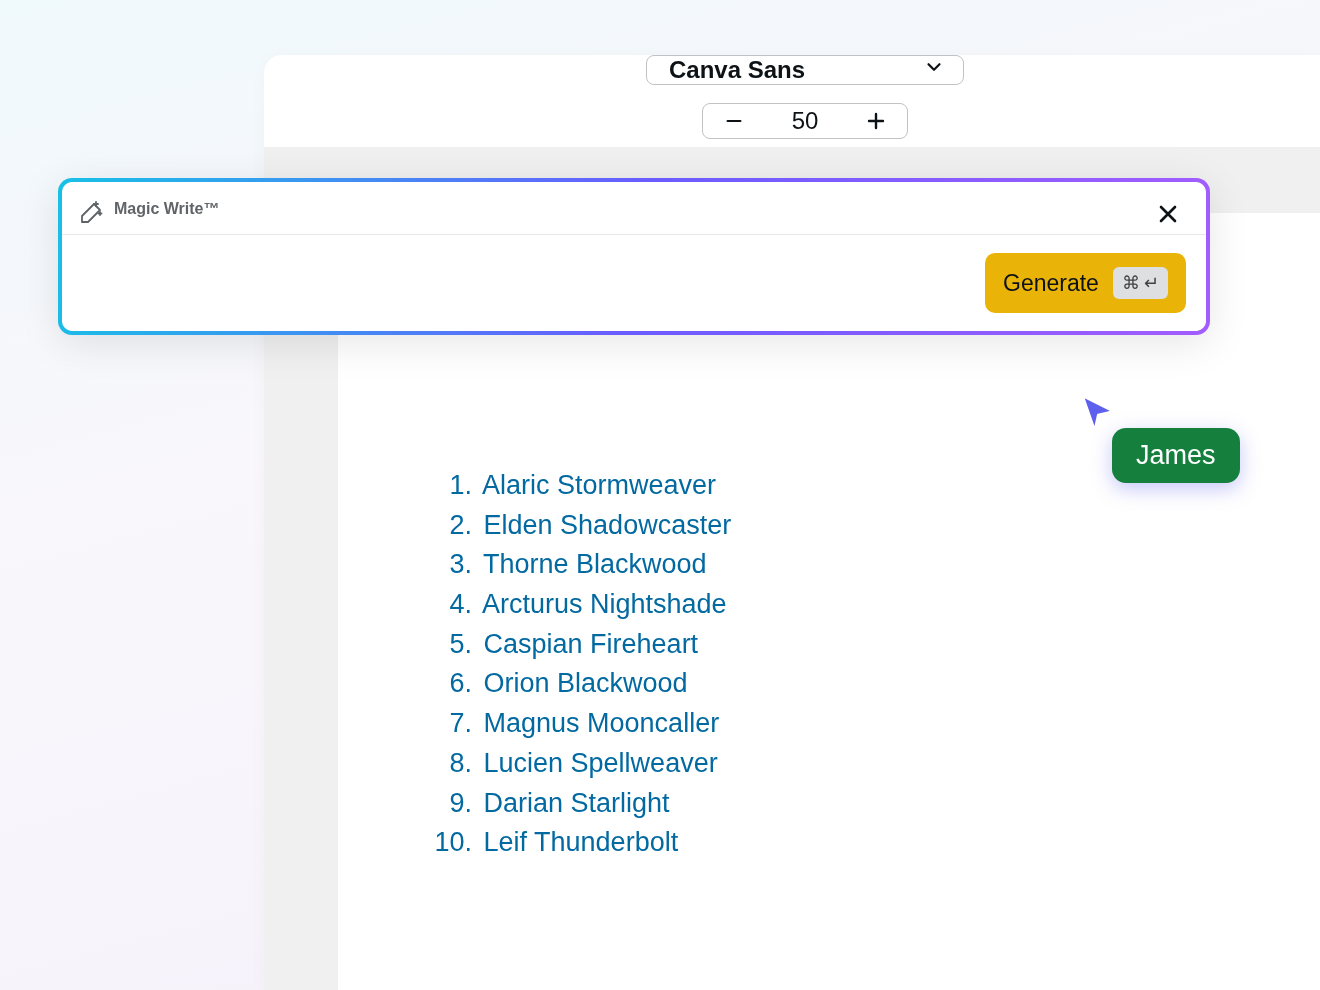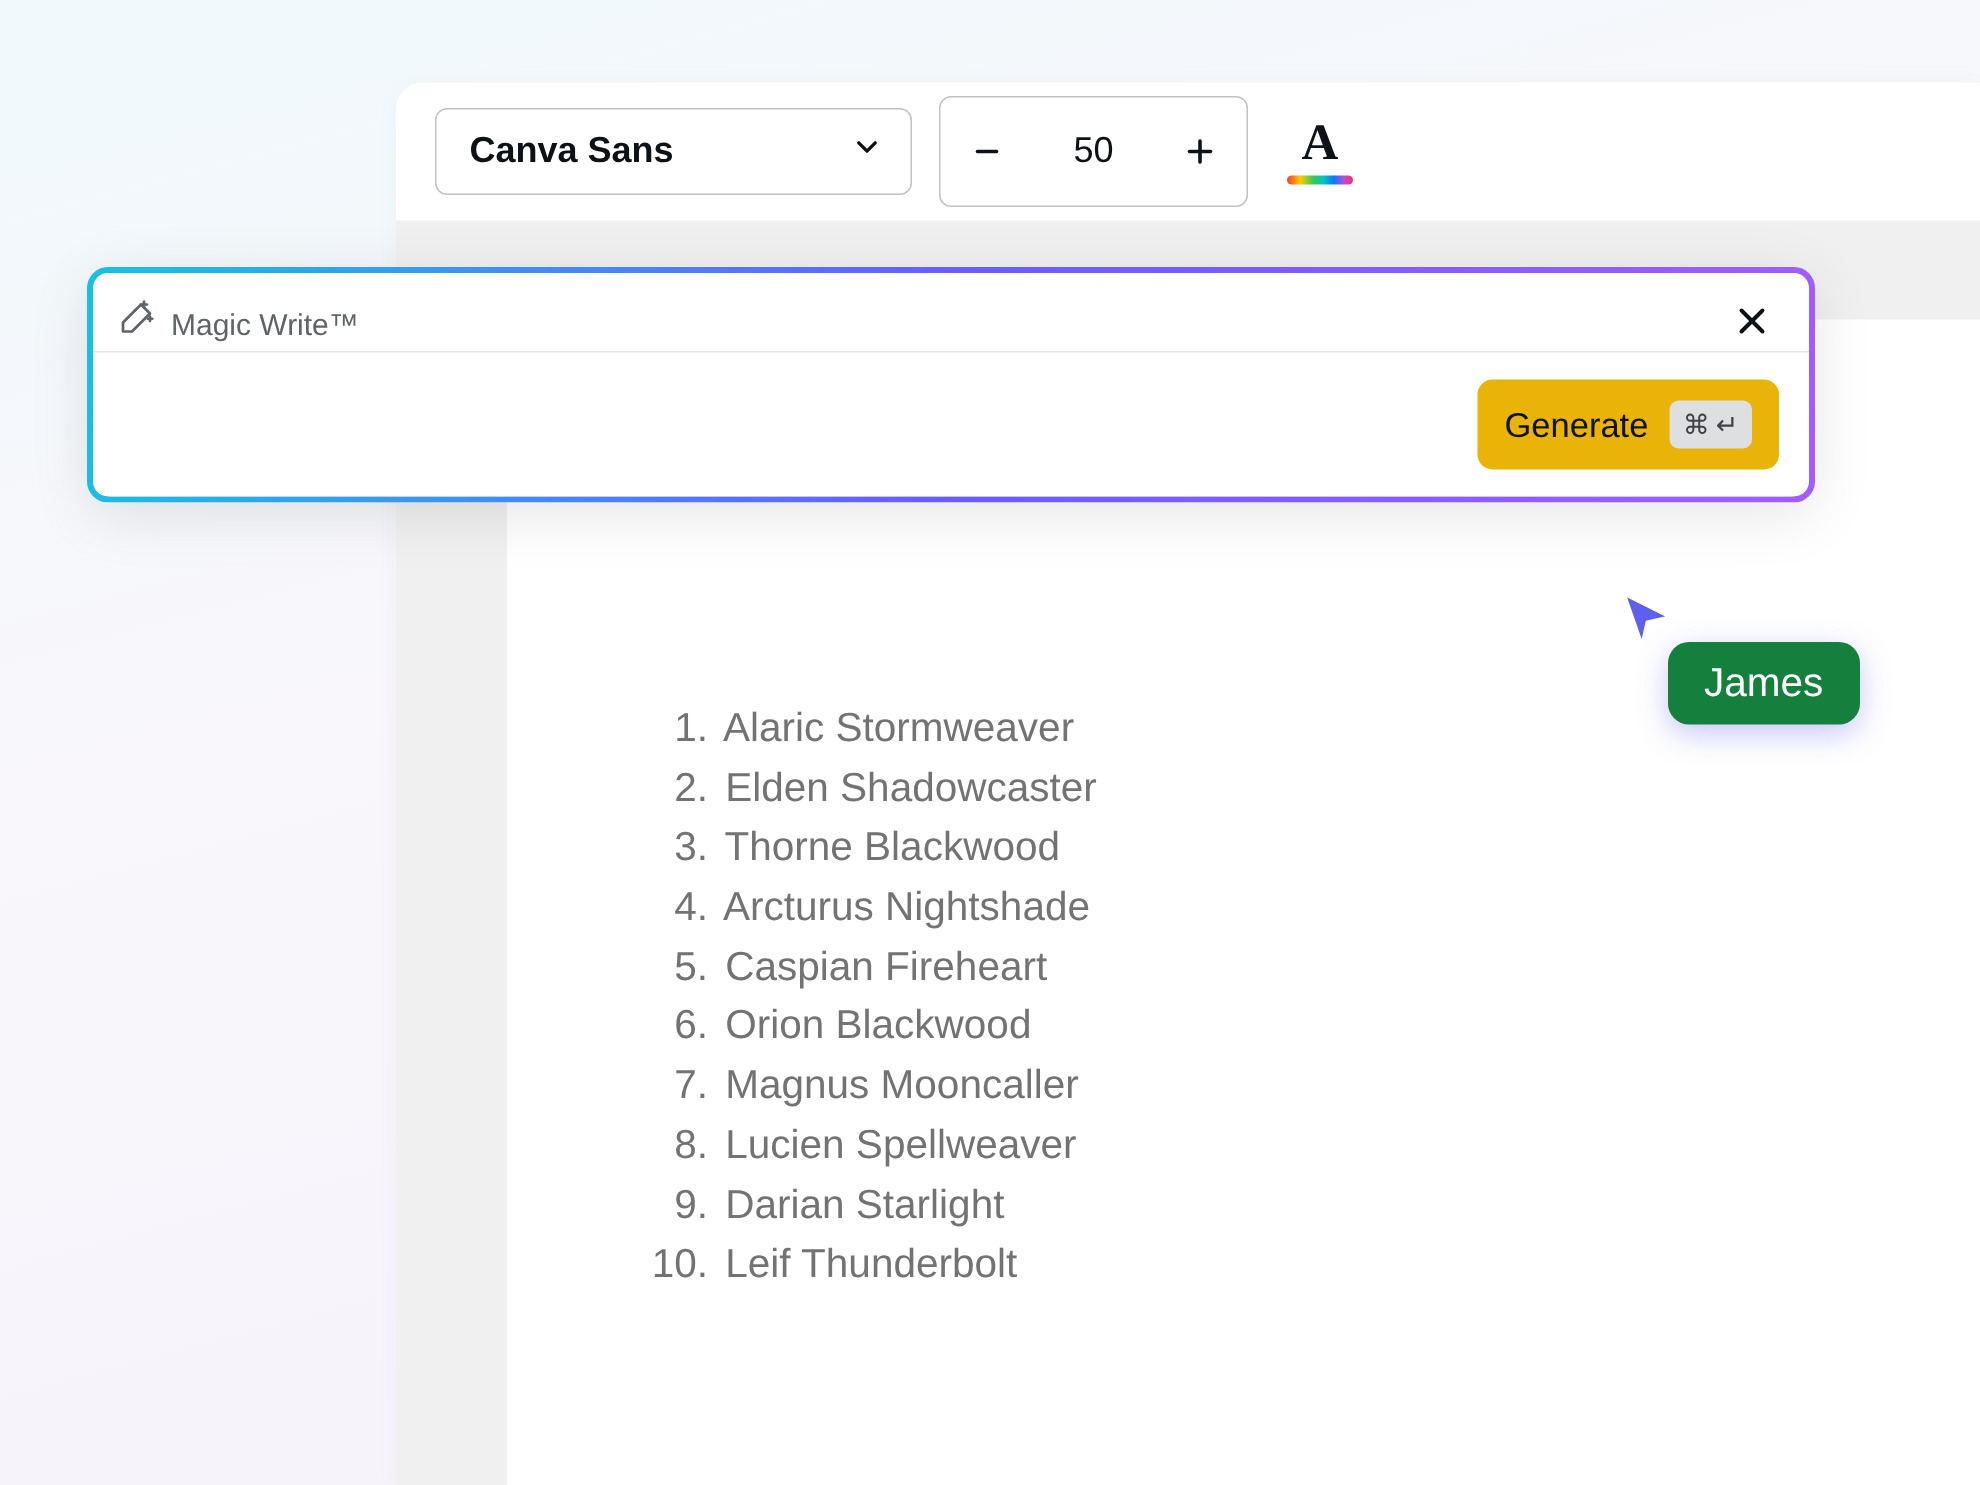--- a/index.html
+++ b/index.html
@@ -21,20 +21,21 @@
     box-shadow: 0 2px 18px rgba(0,0,0,0.03);
   }
 
   
   .toolbar {
     height: 92px;
     display: flex;
     align-items: center;
     gap: 18px;
     padding-left: 26px;
+    flex-direction: column;
   }
   .font-select {
     width: 318px;
     height: 58px;
     border: 1px solid #c0c2c5;
     border-radius: 8px;
     display: flex;
     align-items: center;
     justify-content: space-between;
     padding: 0 18px 0 22px;
@@ -77,21 +78,21 @@
     left: 74px; right: 0; top: 66px; bottom: 0;
     background: #ffffff;
   }
 
   
   .gen-list {
     position: absolute;
     left: 424px;
     top: 466px;
     font-size: 27px;
-    color: #737373;
+    color: #0369a1;
     line-height: 1.47;
   }
   .gen-item { white-space: nowrap; }
   .gen-num { display:inline-block; min-width: 48px; text-align:right; margin-right:4px; }
 
   
   .popover {
     position: absolute;
     left: 58px;
     top: 178px;
@@ -103,21 +104,21 @@
     background-image: linear-gradient(#fff,#fff), linear-gradient(100deg, #18c0e6 0%, #6a5cff 50%, #a35cff 100%);
     background-origin: border-box;
     background-clip: content-box, border-box;
     border: 2px solid transparent;
   }
   .popover-inner { border-radius: 12px; background:#fff; }
   .popover-header {
     display:flex; align-items:center; justify-content:space-between;
     padding: 16px 22px 4px 18px;
   }
-  .brand { display:flex; align-items:flex-end; gap:10px; color:#606468; font-size:20px; font-weight:400;}
+  .brand { display:flex; align-items:flex-start; gap:10px; color:#606468; font-size:16px; font-weight:700;}
   .close-btn { width:32px; height:32px; display:flex; align-items:center; justify-content:center; cursor:pointer; }
   .prompt-row { padding: 8px 18px 24px 18px; }
   .prompt-text { font-size: 27px; color:#0d1216; }
   .prompt-cursor { display:inline-block; width:2px; height:28px; background:#0d1216; vertical-align:-4px; margin-left:1px; }
   .popover-divider { height:1px; background:#e6e7e9; }
   .popover-footer {
     display:flex; justify-content:flex-end; padding: 18px 20px;
   }
   .generate-btn {
     display:flex; align-items:center; gap:14px;

